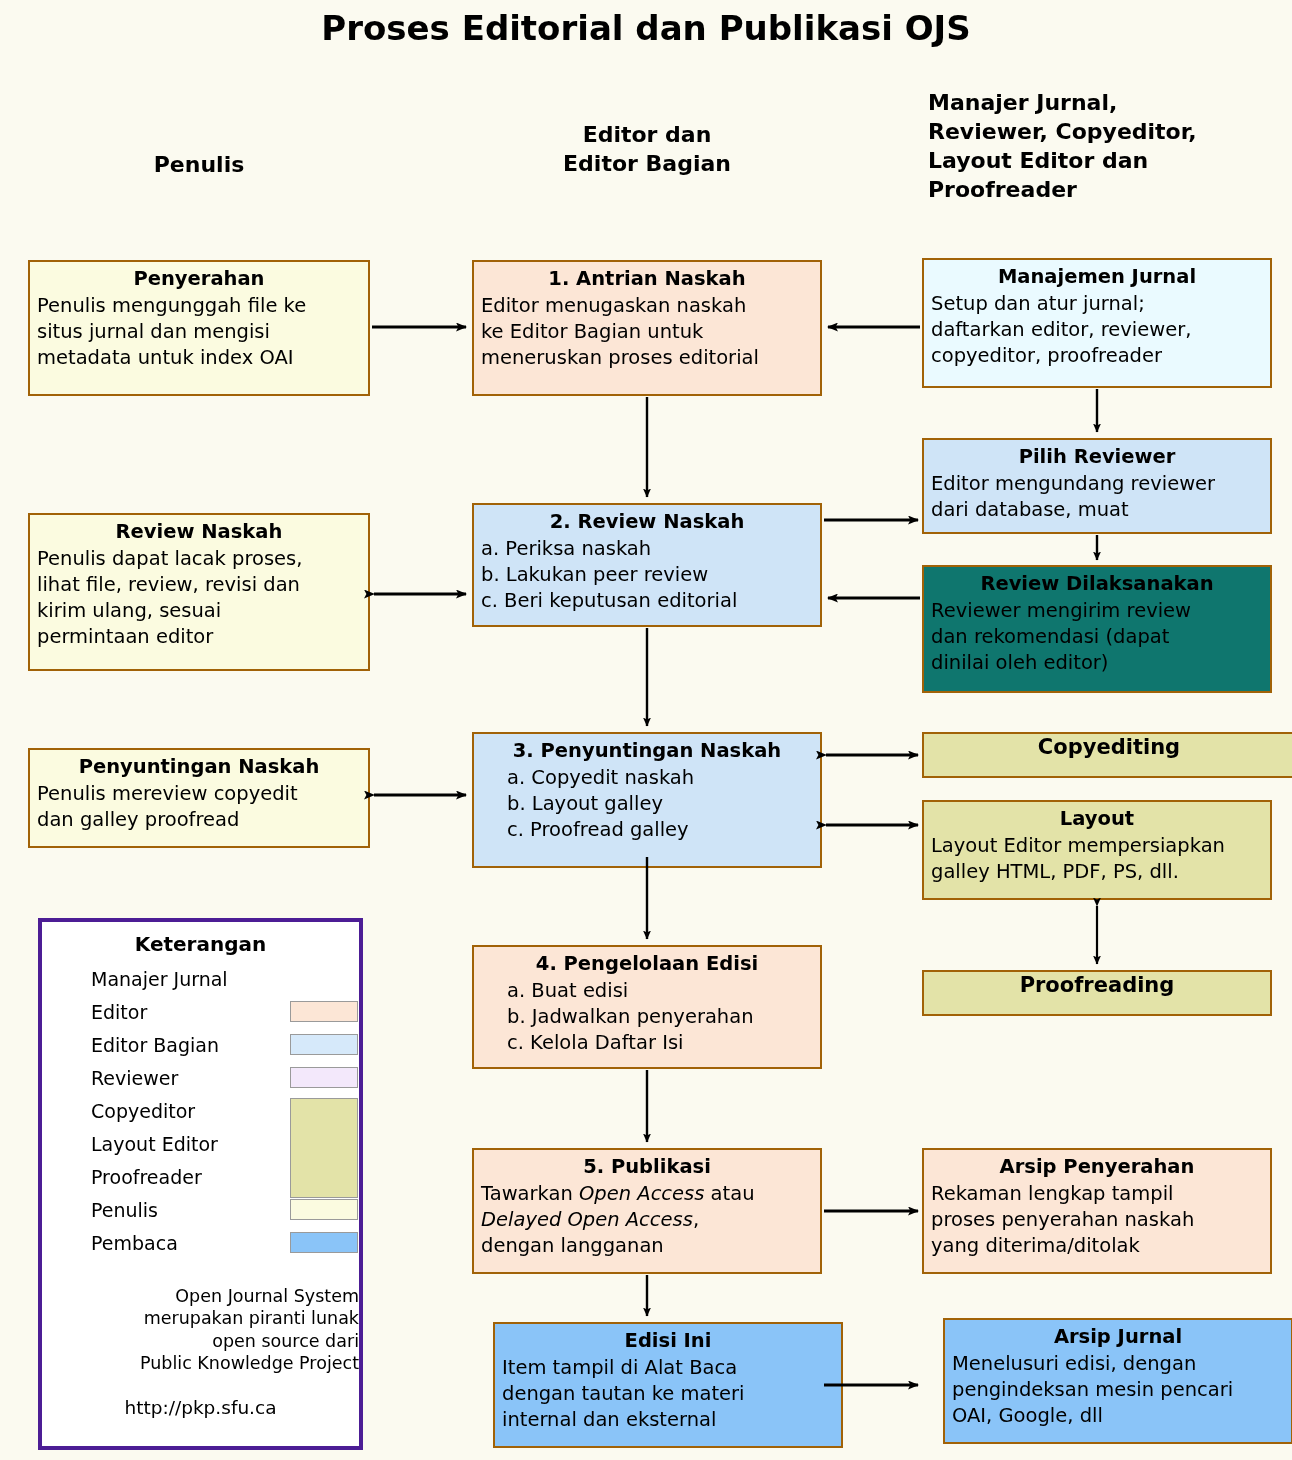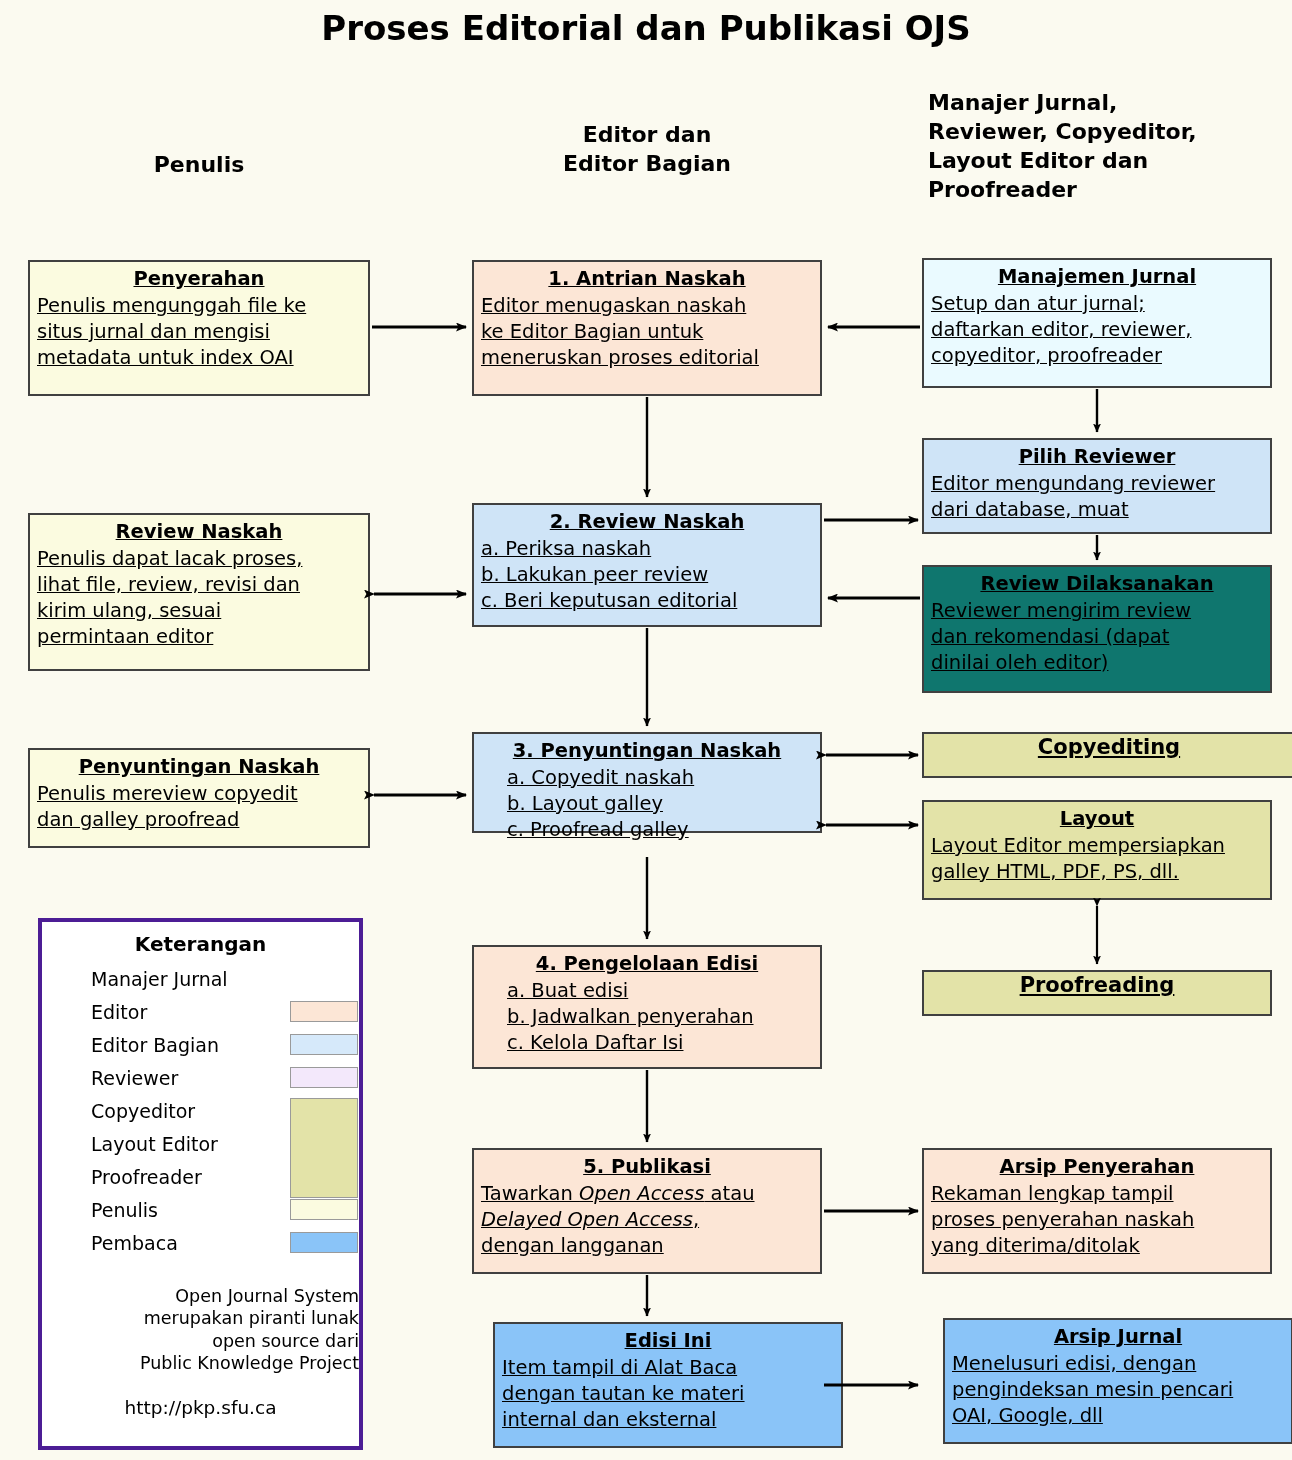--- a/index.html
+++ b/index.html
@@ -36,27 +36,26 @@
     font-weight: bold;
     color: #000;
     line-height: 1.32;
   }
   #head-penulis { left: 28px; top: 150px; width: 342px; text-align: center; }
   #head-editor  { left: 472px; top: 120px; width: 350px; text-align: center; }
   #head-manajer { left: 928px; top: 88px;  width: 350px; text-align: left; }
 
   
   .box {
-    border: 2px solid #404040;
+    border: 2px solid #a16207;
     box-sizing: border-box;
     padding: 4px 7px 18px 7px;
     font-size: 19.5px;
     line-height: 1.33;
     color: #000;
-    text-decoration: underline;
   }
   .box .bt {
     font-weight: bold;
     text-align: center;
     display: block;
     margin-bottom: 1px;
   }
   .box .bb { display: block; text-align: left; }
   .box .bb.ind { padding-left: 26px; }
   .box.center-only {
@@ -199,21 +198,21 @@
     <span class="bb">dan rekomendasi (dapat</span>
     <span class="bb">dinilai oleh editor)</span>
   </div>
 
   <div class="abs box fill-author" style="left:28px; top:748px; width:342px; height:100px;">
     <span class="bt">Penyuntingan Naskah</span>
     <span class="bb">Penulis mereview copyedit</span>
     <span class="bb">dan galley proofread</span>
   </div>
 
-  <div class="abs box fill-section" style="left:472px; top:732px; width:350px; height:101px;">
+  <div class="abs box fill-section" style="left:472px; top:732px; width:350px; height:136px;">
     <span class="bt">3. Penyuntingan Naskah</span>
     <span class="bb ind">a. Copyedit naskah</span>
     <span class="bb ind">b. Layout galley</span>
     <span class="bb ind">c. Proofread galley</span>
   </div>
 
   <div class="abs box fill-copy center-only" style="left:922px; top:732px; width:374px; height:46px;">
     <span class="bt">Copyediting</span>
   </div>
 

